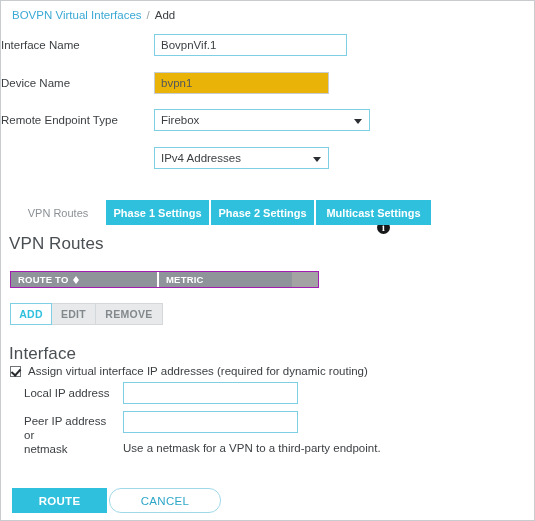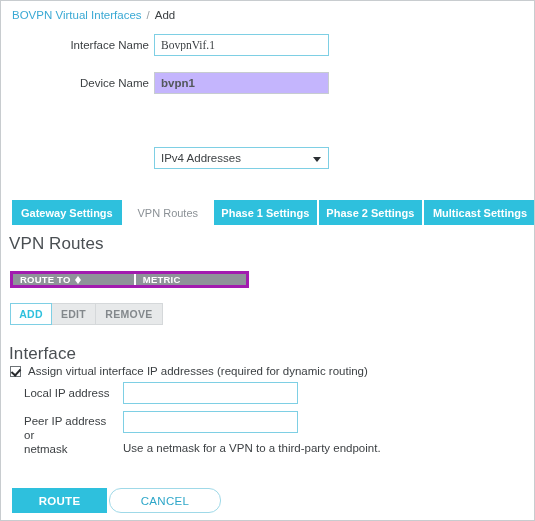--- a/index.html
+++ b/index.html
@@ -47,44 +47,42 @@
   .form-row {
     position: absolute;
     left: 0;
     width: 100%;
     height: 22px;
   }
   .form-label {
     position: absolute;
     left: 0;
     width: 148px;
-    text-align: right;
     font-size: 11.5px;
     color: #3b3f42;
     line-height: 22px;
     white-space: nowrap;
   }
   .field {
     position: absolute;
     left: 153px;
     height: 22px;
     box-sizing: border-box;
     border: 1px solid #7ecfe4;
     background: #ffffff;
     font-family: "Liberation Sans", sans-serif;
     font-size: 11.5px;
     color: #3b3f42;
     padding: 0 6px;
     line-height: 20px;
   }
   .field.disabled {
-    background: #c4b5fd;
+    background: #eab308;
     border-color: #c7ccd0;
     color: #52575b;
-    font-weight: bold;
   }
   .select-wrap {
     position: absolute;
     left: 153px;
     height: 22px;
     box-sizing: border-box;
     border: 1px solid #7ecfe4;
     background: #ffffff;
   }
   .select-wrap .sel-text {
@@ -165,26 +163,26 @@
     left: 9px;
     font-size: 11.5px;
     color: #3b3f42;
   }
 
   
   .routes-table {
     position: absolute;
     left: 9px;
     top: 270px;
-    width: 239px;
+    width: 309px;
     height: 17px;
     display: flex;
-    border: 3px solid #a21caf;
-    box-sizing: border-box;
-    background: #14532d;
+    border: 1px solid #a21caf;
+    box-sizing: border-box;
+    background: #a3a3a3;
   }
   .routes-table .th {
     background: #8e9499;
     color: #ffffff;
     font-size: 9.5px;
     font-weight: bold;
     display: flex;
     align-items: center;
     padding-left: 7px;
     box-sizing: border-box;
@@ -320,40 +318,45 @@
 <body>
 
 <div id="page">
 
   <div class="breadcrumb">
     <span class="crumb-link">BOVPN Virtual Interfaces</span><span class="crumb-sep">/</span><span class="crumb-current">Add</span>
   </div>
 
   <div class="form-row" style="top:33px;">
     <div class="form-label">Interface Name</div>
-    <input class="field" style="width: 175px; font-family: Liberation Serif, serif;" type="text" value="BovpnVif.1">
+    <input class="field" style="width: 193px;" type="text" value="BovpnVif.1">
   </div>
 
   <div class="form-row" style="top:71px;">
     <div class="form-label">Device Name</div>
     <input class="field disabled" style="width: 175px;" type="text" disabled="" value="bvpn1">
   </div>
 
+  <div class="form-row" style="top:108px;">
+    <div class="form-label">Remote Endpoint Type</div>
+    <div class="select-wrap" style="width:216px;">
+      <span class="sel-text">Firebox</span>
+      <span class="sel-arrow"></span>
+    </div>
+    <div class="info-icon" style="left:376px; top:112px;">i</div>
+  </div>
 
   <div class="form-row" style="top:146px;">
     <div class="select-wrap" style="width:175px;">
       <span class="sel-text">IPv4 Addresses</span>
       <span class="sel-arrow"></span>
     </div>
   </div>
 
   <div class="tabstrip">
-    <div class="tab" style="width:115px;">
-      <span>Gateway Settings</span>
-    </div>
     <div class="tab active" style="width:94px;">
       <span>VPN Routes</span>
     </div>
     <div class="tab" style="width:105px;">
       <span>Phase 1 Settings</span>
     </div>
     <div class="tab" style="width:105px;">
       <span>Phase 2 Settings</span>
     </div>
     <div class="tab" style="width:115px;">

